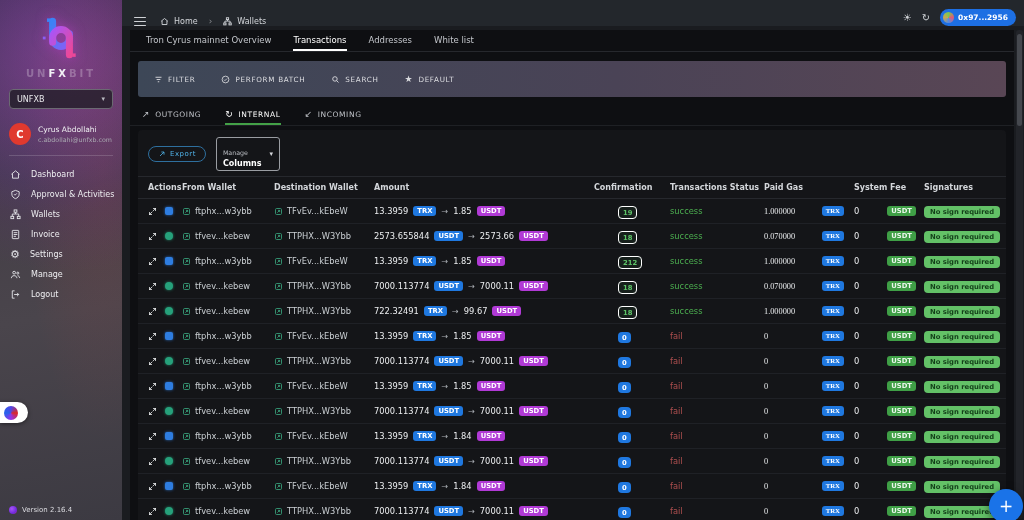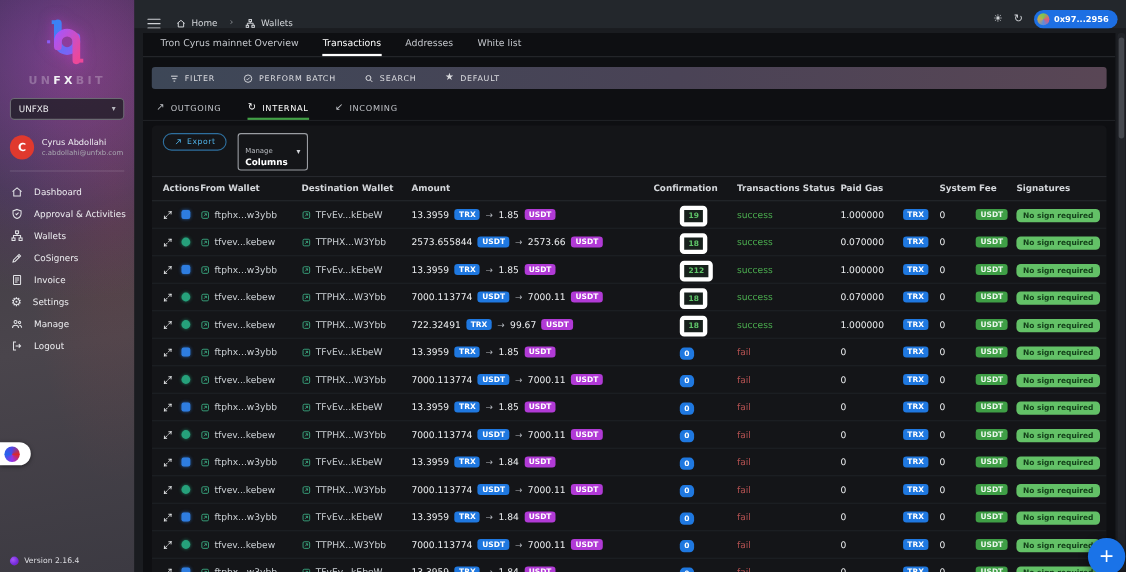--- a/index.html
+++ b/index.html
@@ -60,40 +60,40 @@
 
   
   #main { position:absolute; left:122px; top:26px; width:902px; height:494px; background:#1a1c20; }
   #card { position:absolute; left:8px; top:4px; width:884px; height:490px; background:#0e0f12;
     display:flex; flex-direction:column; overflow:hidden; }
 
   .page-tabs { height:22px; display:flex; gap:22px; padding:0 16px; border-bottom:1px solid #26282d; flex:none; }
   .page-tab { font-size:8.5px; color:#c3c6cb; line-height:20px; border-bottom:2px solid transparent; cursor:pointer; white-space:nowrap; }
   .page-tab.active { color:#fff; border-bottom-color:#fff; }
 
-  .toolbar { margin:9px 8px 0; height:20px; flex:none; border-radius:3px; display:flex; align-items:center;
+  .toolbar { margin:9px 8px 0; height:36px; flex:none; border-radius:3px; display:flex; align-items:center;
     gap:26px; padding:0 16px; font-size:7.2px; letter-spacing:.7px; color:#dcdde1;
     background:linear-gradient(90deg,#3d4757 0%,#4a4356 55%,#594655 100%); }
   .tool-item { display:flex; align-items:center; gap:5px; cursor:pointer; }
   .tool-item .ti { width:9px; height:9px; }
   .tool-item .star { font-size:9px; line-height:9px; color:#d8d9dd; width:auto; height:auto; }
 
   .dir-tabs { margin-top:8px; padding:0 12px; display:flex; gap:24px; height:21px; flex:none;
     border-bottom:1px solid #1e2024; }
   .dir-tab { display:flex; align-items:center; gap:5px; font-size:7.5px; letter-spacing:.6px;
     color:#c0c3c8; border-bottom:2px solid transparent; cursor:pointer; }
   .dir-tab .di { font-size:9px; line-height:1; }
   .dir-tab.active { color:#fff; border-bottom-color:#43a047; }
 
   .panel { margin:4px 8px 0; background:#141518; border-radius:4px 4px 0 0; flex:1; overflow:hidden;
     display:flex; flex-direction:column; }
   .panel-head { display:flex; align-items:center; justify-content:space-between; padding:7px 10px 5px; flex:none; }
   .panel-title { font-size:10px; color:#8b8e94; }
   .panel-title .bold { color:#fff; font-weight:bold; }
-  .head-right { display:flex; gap:10px; }
+  .head-right { display:flex; align-items:center; gap:10px; }
   .export-btn { height:16px; display:flex; align-items:center; gap:4px; padding:0 9px;
     border:1px solid #2e6f9e; border-radius:9px; color:#4fb2e8; font-size:7px; letter-spacing:.5px; cursor:pointer; }
   .cols-select { min-width:62px; border:1px solid #9a9da2; border-radius:3px; padding:2px 6px;
     display:flex; align-items:center; gap:8px; cursor:pointer; }
   .cols-select .lines .l1 { font-size:6.3px; color:#b8bbc0; }
   .cols-select .lines .l2 { font-size:8px; font-weight:bold; color:#fff; }
   .cols-select .caret { margin-left:auto; font-size:7px; color:#d5d7db; }
 
   .grid-row { display:grid; grid-template-columns:34px 92px 100px 220px 76px 94px 90px 70px auto;
     align-items:center; padding-left:10px; }
@@ -110,26 +110,26 @@
   .cell-wallet { display:flex; align-items:center; gap:4px; color:#cbd0d4; }
   .copy-ic { width:9px; height:9px; cursor:pointer; flex:none; }
 
   .cell-amount { display:flex; align-items:center; gap:5px; color:#eceef0; }
   .badge { border-radius:3px; padding:1.5px 4px; font-size:6.8px; font-weight:bold; line-height:1; white-space:nowrap; }
   .b-blue { background:#1f78e0; color:#fff; }
   .b-magenta { background:#b13ad6; color:#fff; }
   .arrow { color:#aeb2b8; font-size:8px; }
 
   .cell-conf { padding-left:24px; }
-  .conf-ok { border:4px solid #ffffff; color:#5ec468; background:rgba(63,163,77,.08); border-radius:4px; }
+  .conf-ok { border:1px solid #ffffff; color:#5ec468; background:rgba(63,163,77,.08); border-radius:4px; }
   .conf-zero { background:#1f78e0; color:#fff; border-radius:4px; }
   .st-ok { color:#4caf50; }
   .st-fail { color:#b05050; }
 
-  .cell-gas { display:flex; align-items:flex-start; justify-content:space-between; width:80px; color:#eceef0; }
+  .cell-gas { display:flex; align-items:flex-end; justify-content:space-between; width:80px; color:#eceef0;font-family:Liberation Serif, serif; }
   .cell-fee { display:flex; align-items:center; justify-content:space-between; width:62px; color:#eceef0; }
   .b-green { background:#3f9f46; color:#eaf7ec; }
   .b-sign { background:#63c167; color:#14401a; border-radius:4px; padding:2px 6px; font-size:6.8px; font-weight:bold; }
 
   
   .v-scroll { position:absolute; right:1px; top:30px; width:7px; height:489px; background:#222429; border-radius:3px; }
   .v-scroll .thumb { position:absolute; top:4px; left:1px; width:5px; height:92px; background:#45484e; border-radius:3px; }
   .fab { position:absolute; left:989px; top:489px; width:34px; height:34px; border-radius:50%;
     background:#1a73e8; color:#fff; font-size:17px; display:flex; align-items:center; justify-content:center;
     box-shadow:0 2px 8px rgba(0,0,0,.5); cursor:pointer; z-index:6; }
@@ -188,27 +188,20 @@
       <span>Approval &amp; Activities</span>
       </li>
     <li>
       <svg class="mi" viewBox="0 0 24 24" fill="none" stroke="#e3e4e8" stroke-width="2">
           <rect x="9" y="2" width="6" height="5"></rect>
           <rect x="2" y="16" width="6" height="5"></rect>
           <rect x="16" y="16" width="6" height="5"></rect>
           <path d="M12 7v4M12 11H5v5M12 11h7v5"></path>
         </svg>
       <span>Wallets</span>
-      </li>
-    <li>
-      <svg class="mi" viewBox="0 0 24 24" fill="none" stroke="#e3e4e8" stroke-width="2">
-          <path d="M4 20l1-4L16 5l3 3L8 19z"></path>
-          <path d="M13 8l3 3"></path>
-        </svg>
-      <span>CoSigners</span>
       </li>
     <li>
       <svg class="mi" viewBox="0 0 24 24" fill="none" stroke="#e3e4e8" stroke-width="2">
           <rect x="5" y="3" width="14" height="18" rx="1"></rect>
           <path d="M8 8h8M8 12h8M8 16h5"></path>
         </svg>
       <span>Invoice</span>
       </li>
     <li>
       <span class="mi gear">⚙</span>

